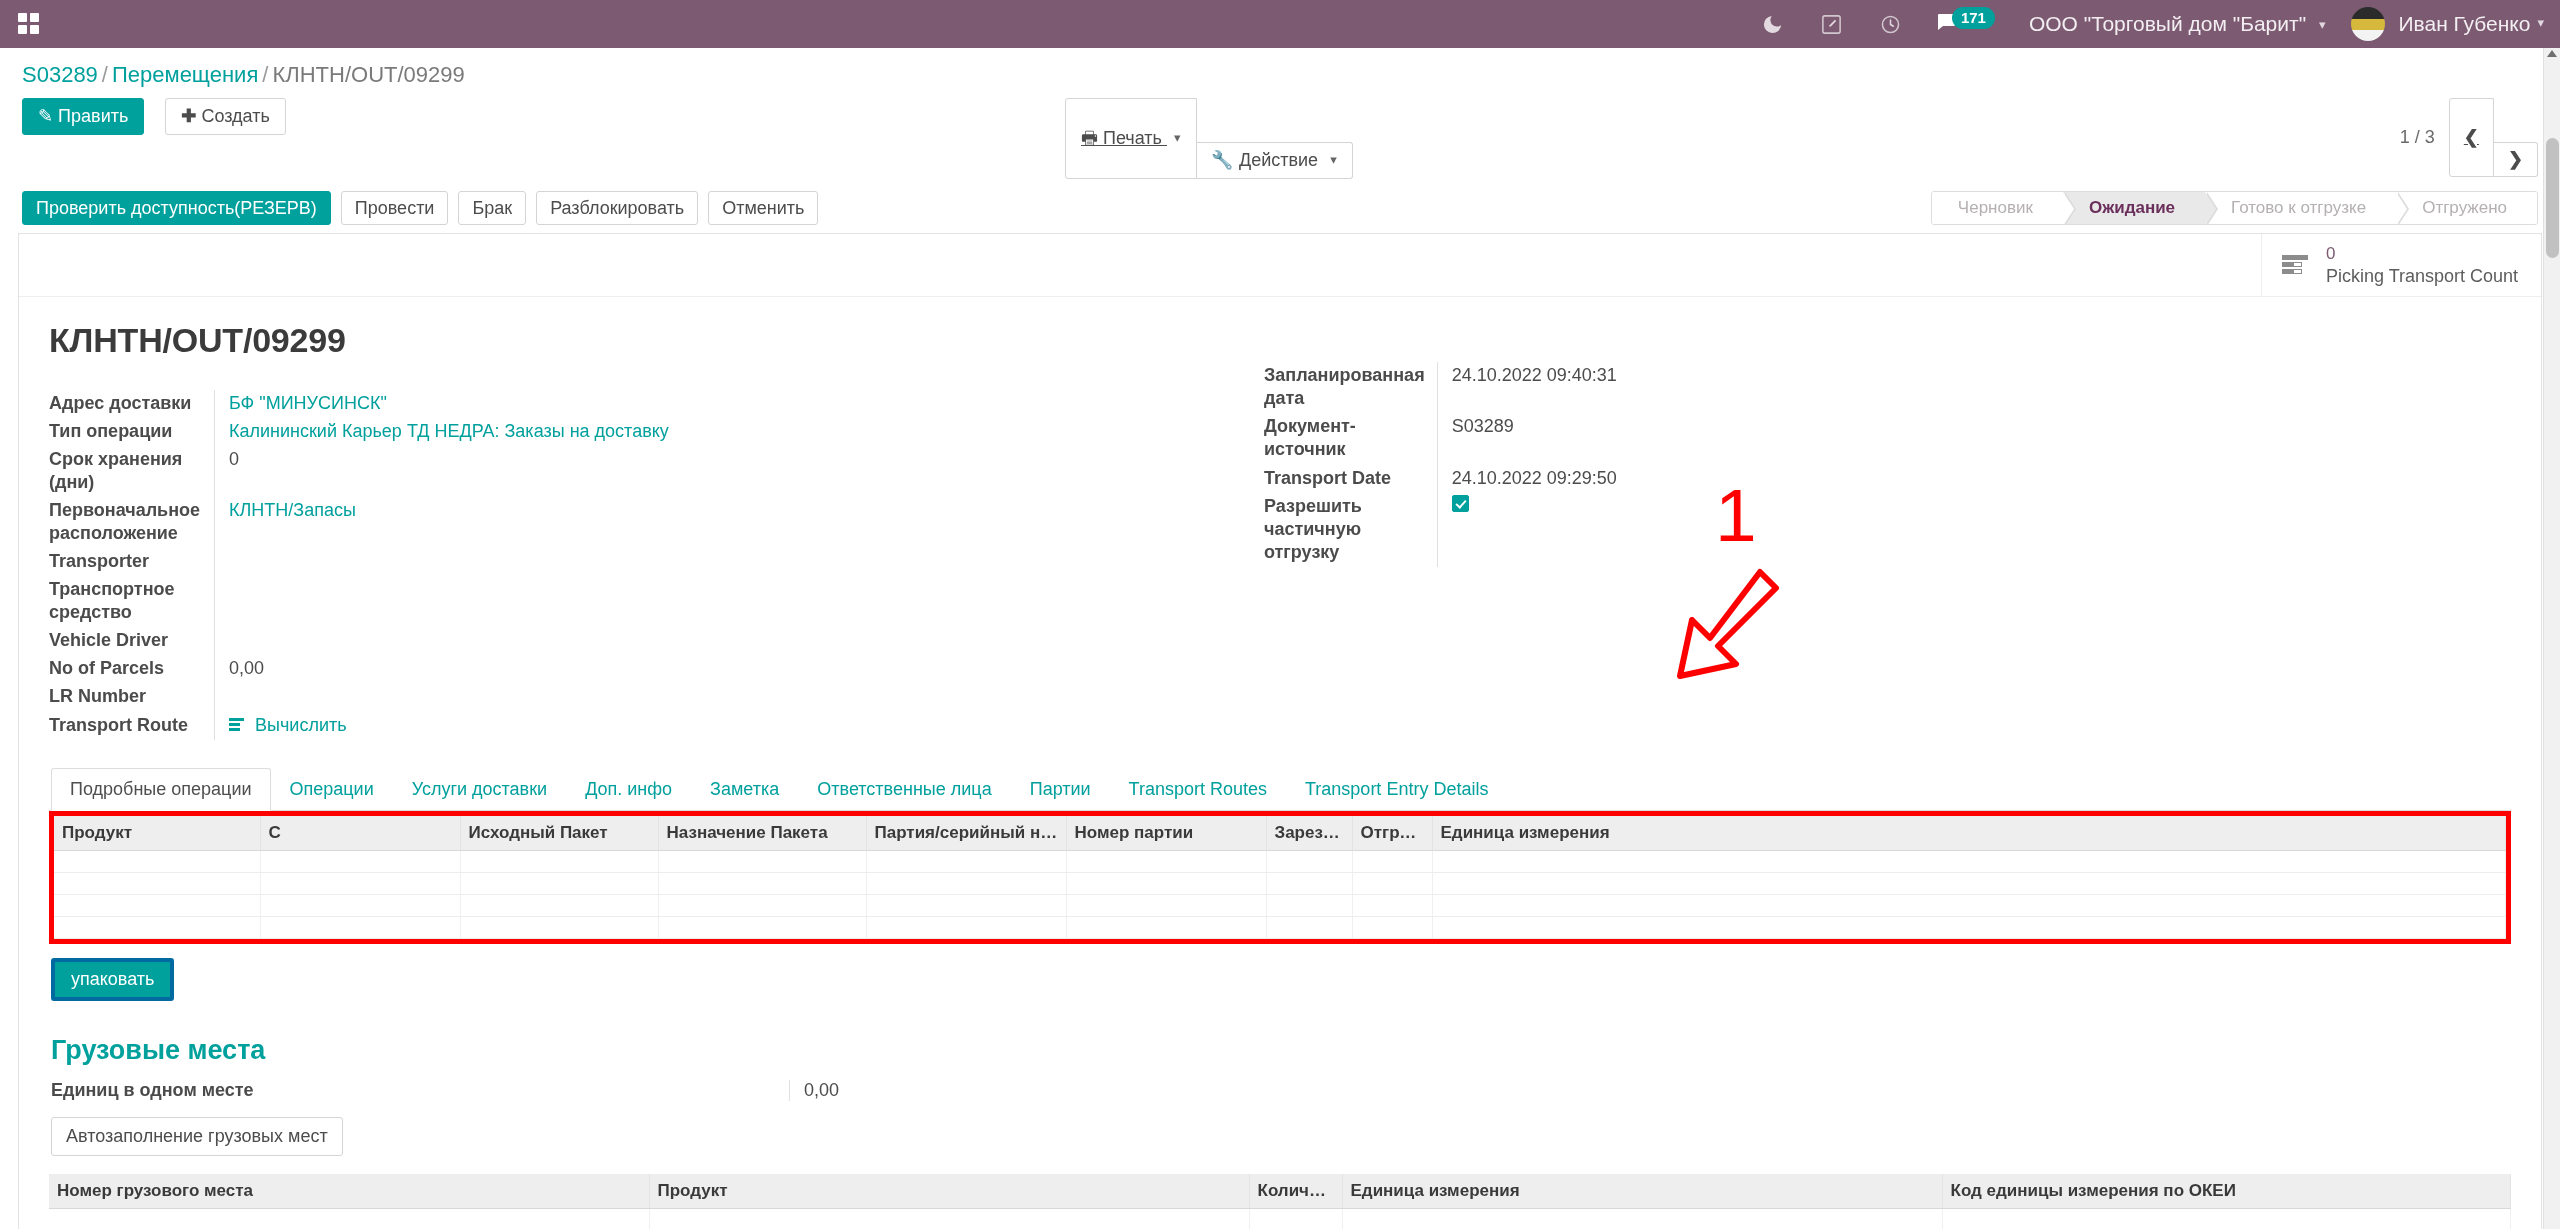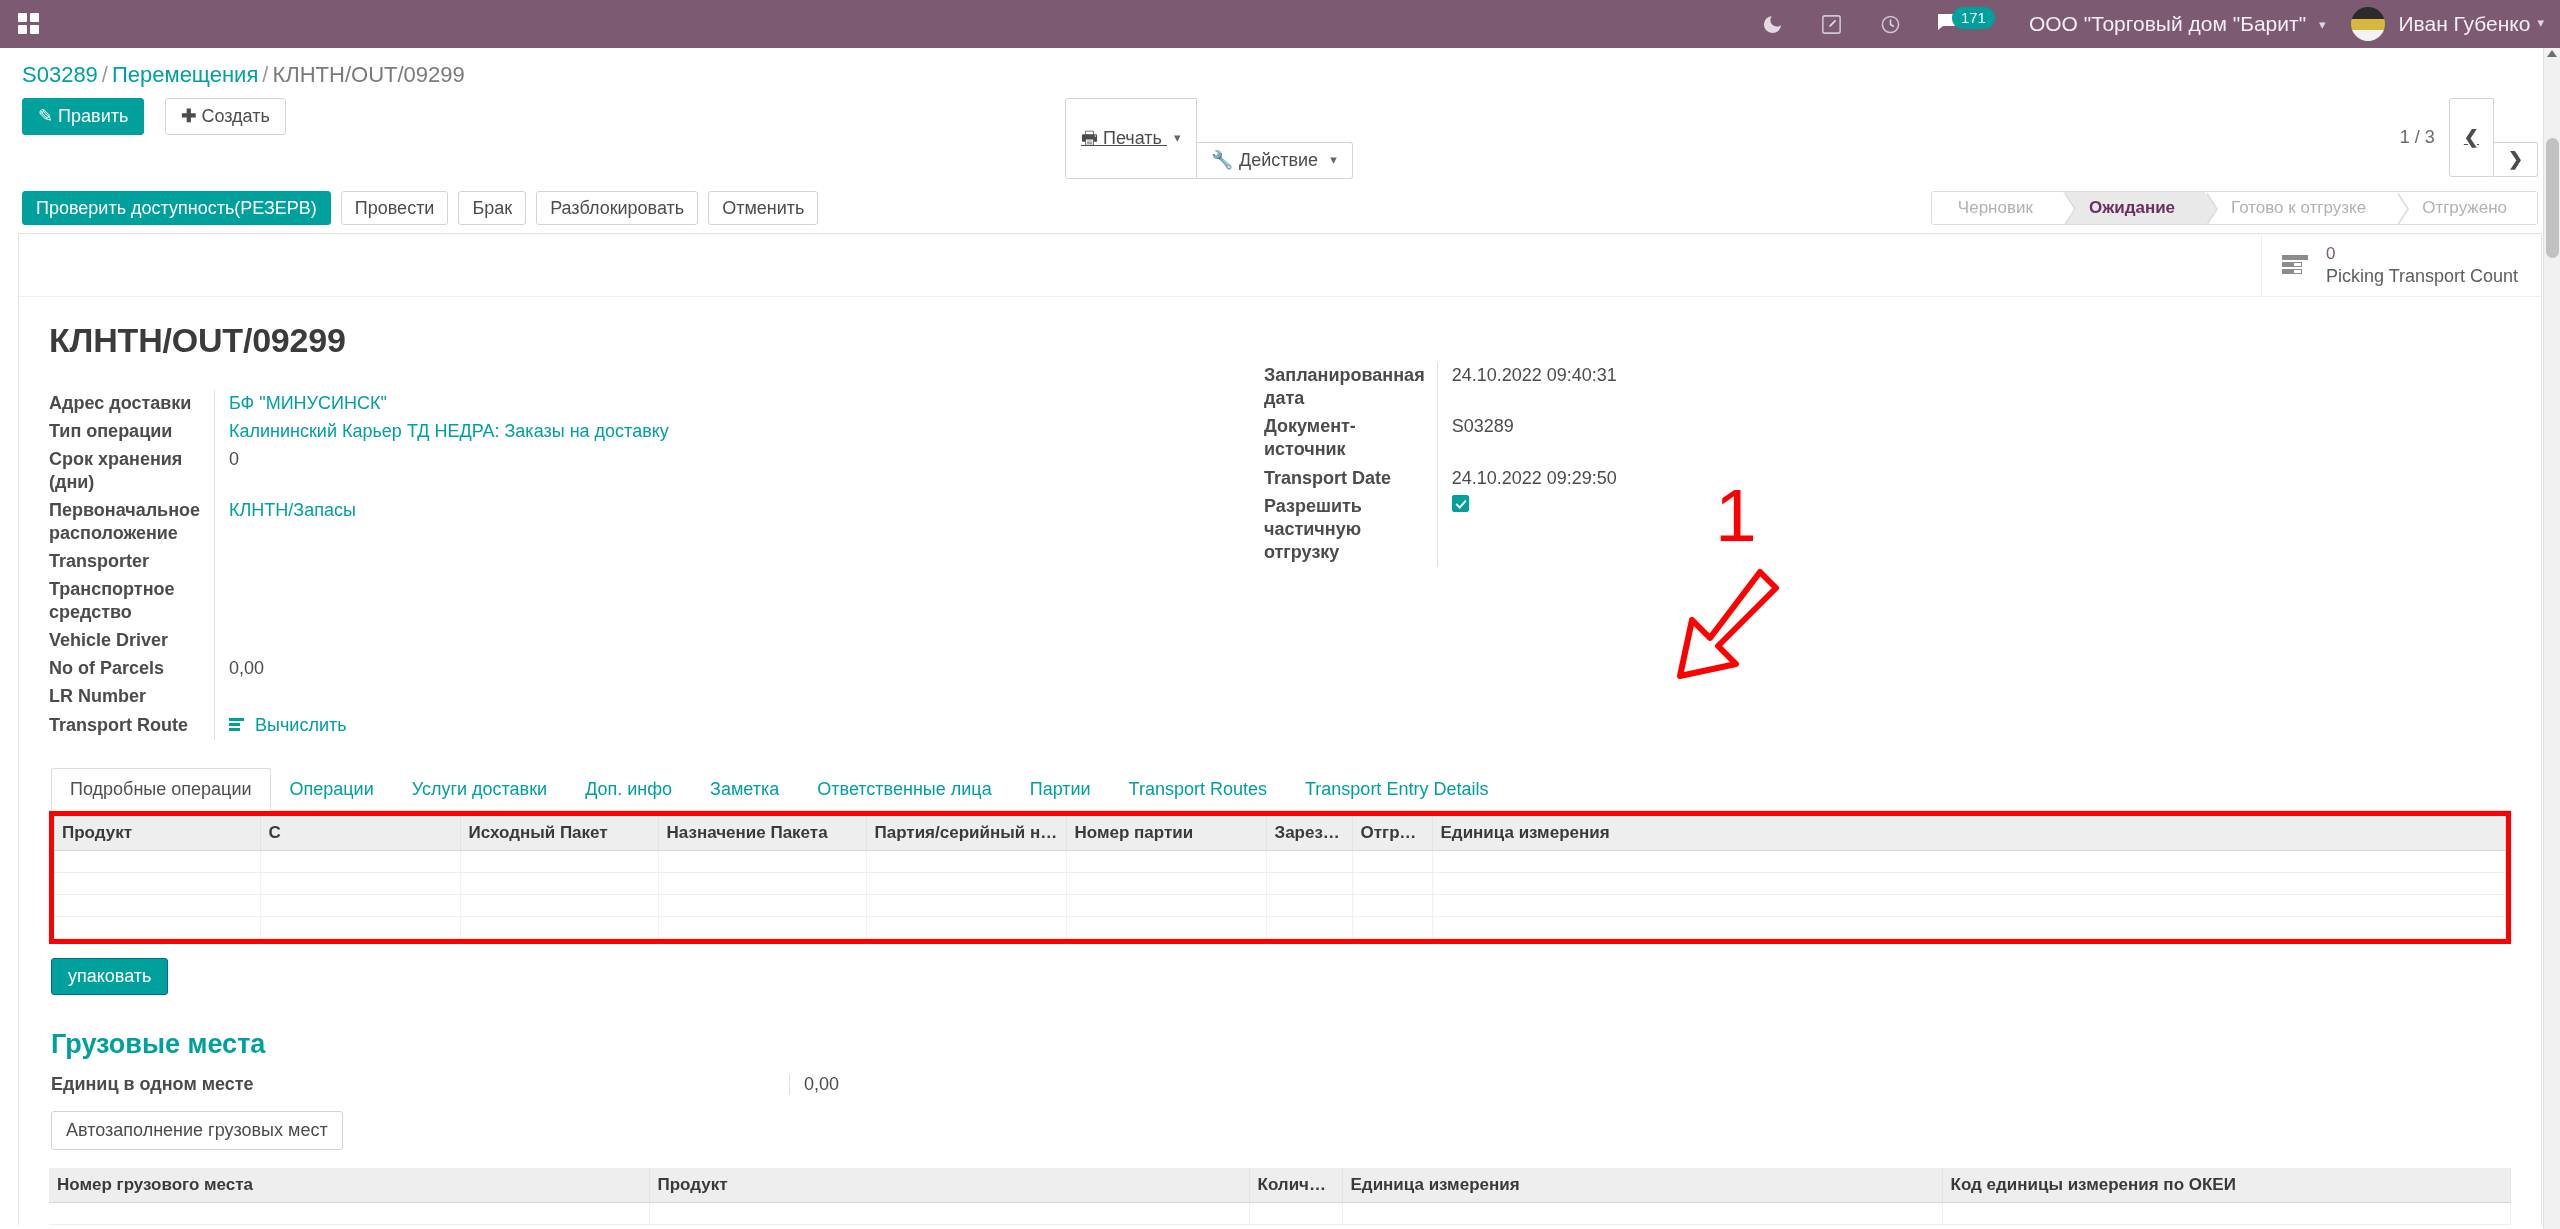--- a/index.html
+++ b/index.html
@@ -50,21 +50,21 @@
   .nav-icon svg { display: block; }
   .msg-wrap { position: relative; display:flex; align-items:center; padding: 0 16px 0 14px; cursor:pointer;}
   .badge {
     background: #00a09d;
     color: #fff;
     font-size: 15px;
     border-radius: 14px;
     padding: 1px 9px 2px;
     margin-left: -6px;
     margin-top: -12px;
-    font-weight: 400;
+    font-weight: 700;
     line-height: 1.3;
   }
   .company {
     font-size: 21px;
     padding: 0 14px 0 18px;
     cursor: pointer;
     white-space: nowrap;
   }
   .caret { font-size: 13px; opacity: .85; margin-left: 7px; display:inline-block; transform: translateY(-2px);}
   .user {
@@ -342,21 +342,21 @@
 
   .redbox {
     border: 5px solid #ff0000;
     position: relative;
   }
 
   .pack-btn-row { padding: 14px 0 0 2px; }
   .btn-pack {
     background: #00a09d;
     color: #fff;
-    border: 1px solid #0369a1;
+    border: 4px solid #0369a1;
     border-radius: 3px;
     font-size: 18px;
     padding: 7px 16px;
     cursor: pointer;
     font-family: "Liberation Sans", sans-serif;
   }
 
   .section-title {
     color: #00a09d;
     font-size: 27px;

